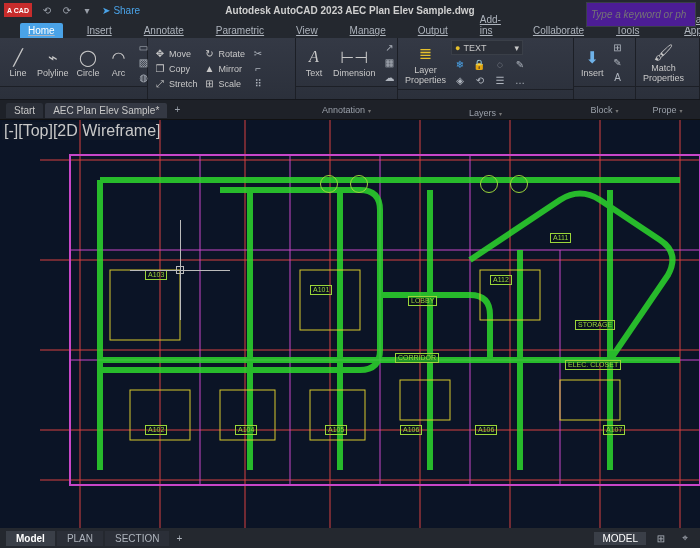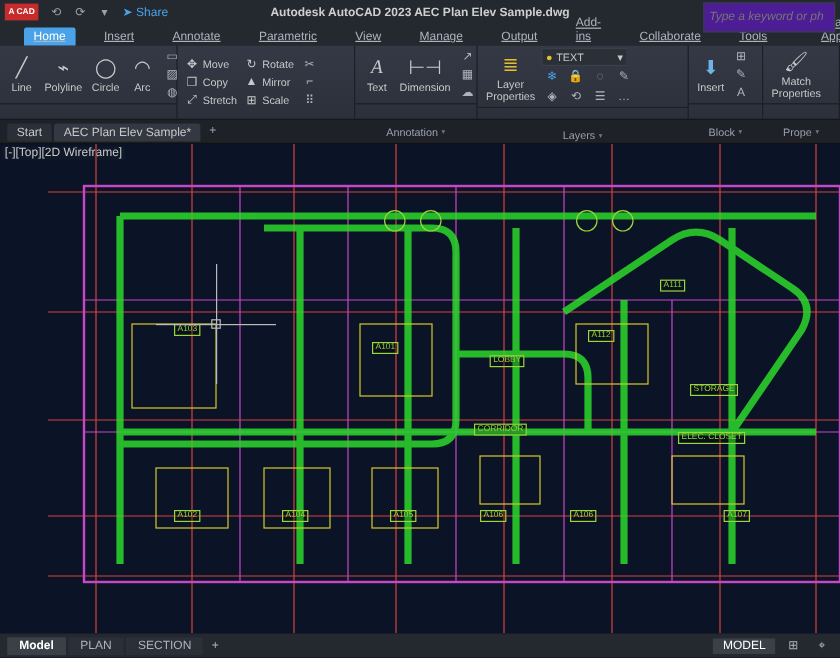--- a/index.html
+++ b/index.html
@@ -37,21 +37,21 @@
 .layer-combo .name { flex:1; }
 
 
 .filetabs { height: 20px; background: #1e2128; display: flex; align-items: center; font-size: 10px; padding-left: 6px; gap: 2px; border-bottom: 1px solid #111; }
 .filetab { padding: 2px 8px; background: #2b2f38; color: #c8c8c8; border-radius: 2px 2px 0 0; cursor: pointer; margin-top: 2px; }
 .filetab.active { background: #343843; }
 .filetabs .plus { width: 16px; text-align: center; color: #9aa0aa; cursor: pointer; }
 
 
 .canvas { position: absolute; top: 120px; bottom: 20px; left: 0; right: 0; background: #0b1426; overflow: hidden; }
-.vp-label { position: absolute; top: 2px; left: 2px; font-size: 10px; color: #c8c8c8; background: rgba(30,35,45,.3); padding: 0 2px; }
+.vp-label { position: absolute; top: 2px; left: 2px; font-size: 16px; color: #c8c8c8; background: rgba(30,35,45,.3); padding: 0 2px; }
 .crosshair-h { position: absolute; top: 150px; left: 130px; width: 100px; height: 1px; background: #bbb; }
 .crosshair-v { position: absolute; top: 100px; left: 180px; width: 1px; height: 100px; background: #bbb; }
 .pick { position: absolute; top: 146px; left: 176px; width: 8px; height: 8px; border: 1px solid #bbb; }
 .plan { position: absolute; inset: 0; }
 .plan line { stroke-width: 1; }
 .roomtag { position: absolute; border: 1px solid #9bd63a; background: rgba(0,0,0,.2); color: #9bd63a; font-size: 7px; padding: 0 2px; line-height: 8px; }
 .circtag { position: absolute; width: 18px; height: 18px; border: 1.5px solid #9bd63a; border-radius: 50%; }
 
 
 .layouttabs { position: absolute; bottom: 0; left: 0; right: 0; height: 20px; background: #24282f; display: flex; align-items: center; font-size: 10px; color: #aeb4bd; padding-left: 6px; gap: 2px; }

